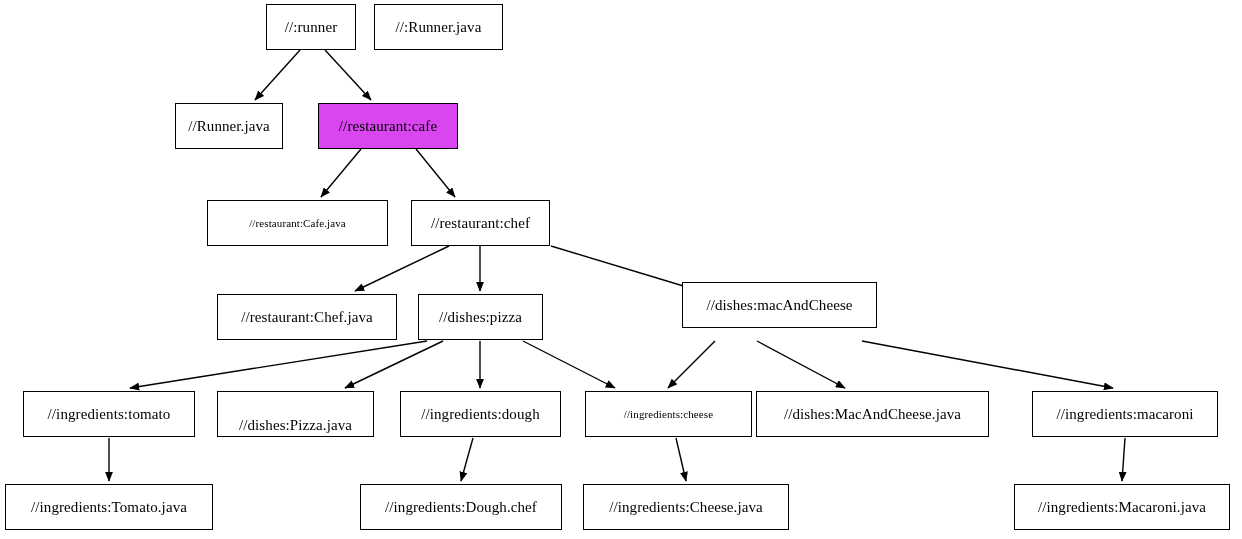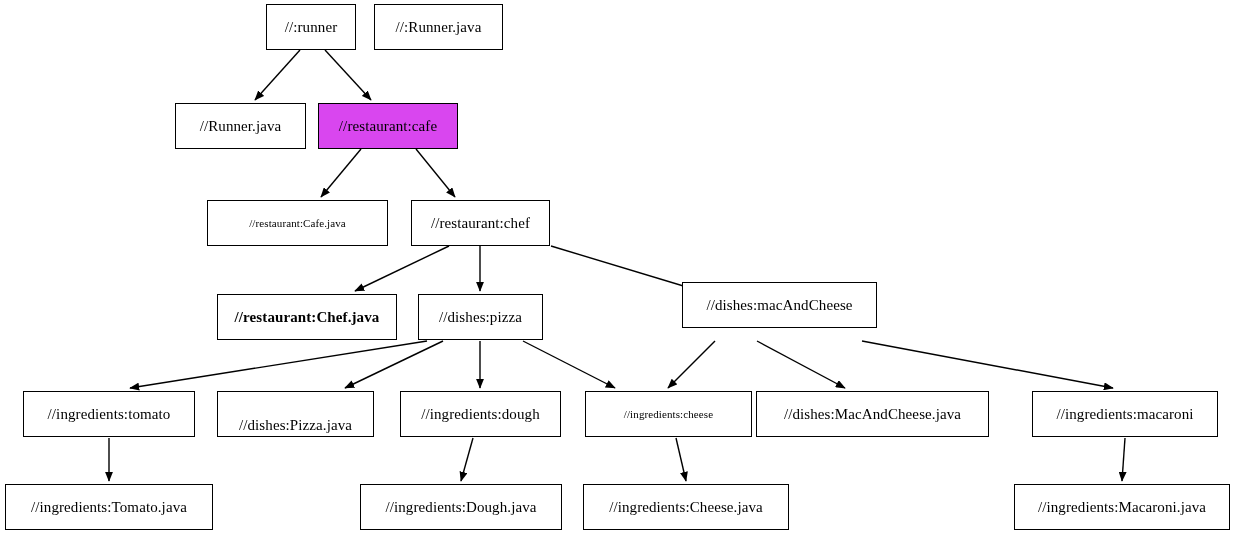--- a/index.html
+++ b/index.html
@@ -72,34 +72,34 @@
         <line x1="1125" y1="438" x2="1122" y2="481" stroke="#000000" stroke-width="1.4" marker-end="url(#arrowhead)"></line>
       </g>
   </svg>
   <div id="nodes-group">
       <div class="graph-node" style="left: 266px; top: 4px; width: 90px; height: 46px; border-color: rgb(0, 0, 0); background: rgb(255, 255, 255);">
         <span class="node-label" style="font-size: 15px;">//:runner</span>
       </div>
       <div class="graph-node" style="left: 374px; top: 4px; width: 129px; height: 46px; border-color: rgb(0, 0, 0); background: rgb(255, 255, 255);">
         <span class="node-label" style="font-size: 15px;">//:Runner.java</span>
       </div>
-      <div class="graph-node" style="left: 175px; top: 103px; width: 131px; height: 46px; border-color: rgb(0, 0, 0); background: rgb(255, 255, 255);">
+      <div class="graph-node" style="left: 175px; top: 103px; width: 108px; height: 46px; border-color: rgb(0, 0, 0); background: rgb(255, 255, 255);">
         <span class="node-label" style="font-size: 15px;">//Runner.java</span>
       </div>
       <div class="graph-node" style="left: 318px; top: 103px; width: 140px; height: 46px; border-color: rgb(0, 0, 0); background: #d946ef;">
         <span class="node-label" style="font-size: 15px;">//restaurant:cafe</span>
       </div>
       <div class="graph-node" style="left: 207px; top: 200px; width: 181px; height: 46px; border-color: rgb(0, 0, 0); background: rgb(255, 255, 255);">
         <span class="node-label" style="font-size: 11px;">//restaurant:Cafe.java</span>
       </div>
       <div class="graph-node" style="left: 411px; top: 200px; width: 139px; height: 46px; border-color: rgb(0, 0, 0); background: rgb(255, 255, 255); align-items: center;">
         <span class="node-label" style="font-size: 15px;">//restaurant:chef</span>
       </div>
       <div class="graph-node" style="left: 217px; top: 294px; width: 180px; height: 46px; border-color: rgb(0, 0, 0); background: rgb(255, 255, 255);">
-        <span class="node-label" style="font-size: 15px; font-weight: bold;">//restaurant:Chef.java</span>
+        <span class="node-label" style="font-size: 15px;">//restaurant:Chef.java</span>
       </div>
       <div class="graph-node" style="left: 418px; top: 294px; width: 125px; height: 46px; border-color: rgb(0, 0, 0); background: rgb(255, 255, 255);">
         <span class="node-label" style="font-size: 15px;">//dishes:pizza</span>
       </div>
       <div class="graph-node" style="left: 682px; top: 282px; width: 195px; height: 46px; border-color: rgb(0, 0, 0); background: rgb(255, 255, 255);">
         <span class="node-label" style="font-size: 15px;">//dishes:macAndCheese</span>
       </div>
       <div class="graph-node" style="left: 23px; top: 391px; width: 172px; height: 46px; border-color: rgb(0, 0, 0); background: rgb(255, 255, 255);">
         <span class="node-label" style="font-size: 15px;">//ingredients:tomato</span>
       </div>
@@ -115,21 +115,21 @@
       <div class="graph-node" style="left: 756px; top: 391px; width: 233px; height: 46px; border-color: rgb(0, 0, 0); background: rgb(255, 255, 255);">
         <span class="node-label" style="font-size: 15px;">//dishes:MacAndCheese.java</span>
       </div>
       <div class="graph-node" style="left: 1032px; top: 391px; width: 186px; height: 46px; border-color: rgb(0, 0, 0); background: rgb(255, 255, 255);">
         <span class="node-label" style="font-size: 15px;">//ingredients:macaroni</span>
       </div>
       <div class="graph-node" style="left: 5px; top: 484px; width: 208px; height: 46px; border-color: rgb(0, 0, 0); background: rgb(255, 255, 255);">
         <span class="node-label" style="font-size: 15px;">//ingredients:Tomato.java</span>
       </div>
       <div class="graph-node" style="left: 360px; top: 484px; width: 202px; height: 46px; border-color: rgb(0, 0, 0); background: rgb(255, 255, 255);">
-        <span class="node-label" style="font-size: 15px;">//ingredients:Dough.java</span>
+        <span class="node-label" style="font-size: 15px;">//ingredients:Dough.chef</span>
       </div>
       <div class="graph-node" style="left: 583px; top: 484px; width: 206px; height: 46px; border-color: rgb(0, 0, 0); background: rgb(255, 255, 255);">
         <span class="node-label" style="font-size: 15px;">//ingredients:Cheese.java</span>
       </div>
       <div class="graph-node" style="left: 1014px; top: 484px; width: 216px; height: 46px; border-color: rgb(0, 0, 0); background: rgb(255, 255, 255);">
         <span class="node-label" style="font-size: 15px;">//ingredients:Macaroni.java</span>
       </div>
     </div>
 </div>
 

